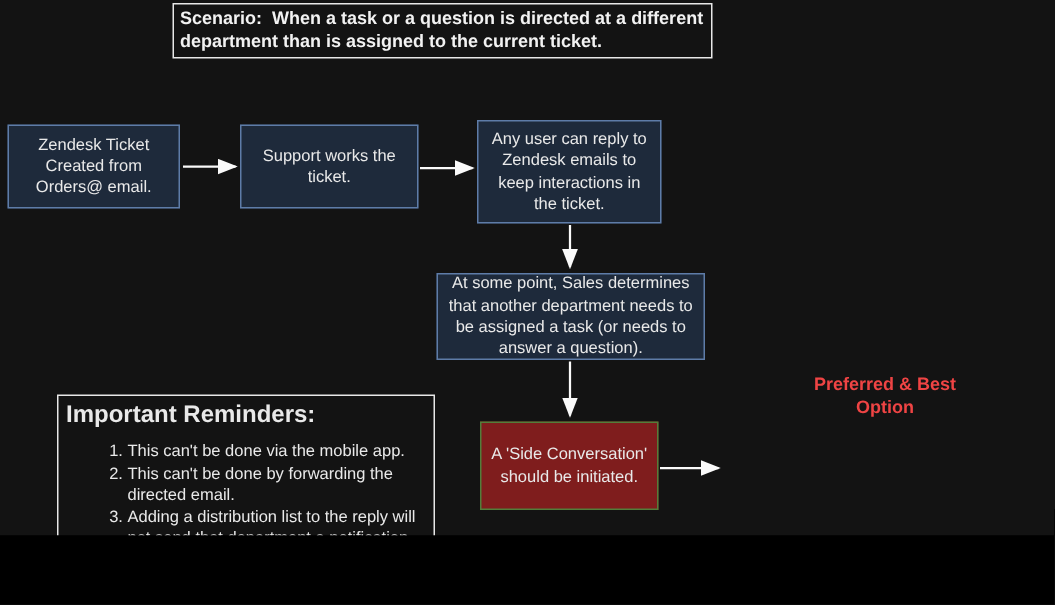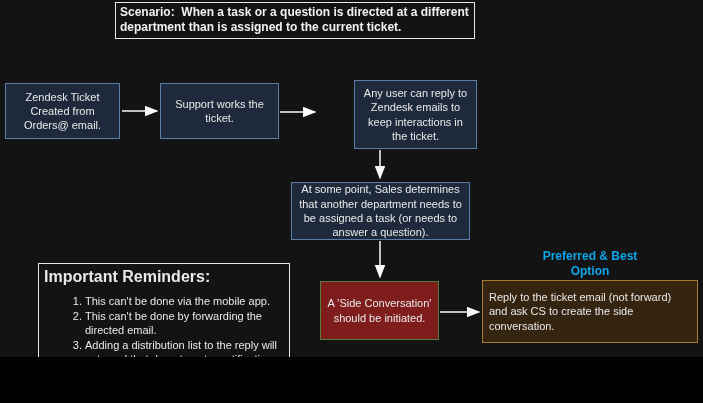--- a/index.html
+++ b/index.html
@@ -31,28 +31,28 @@
     color:#e9e9e9;font-size:11px;line-height:1.3;
     white-space:pre-wrap;
     box-sizing:border-box;
   }
   .node-blue{background:#1e2a3b;border:1px solid #5e7ca8;}
   .node-green{background:#7f1d1d;border:1px solid #527e3b;}
   .node-brown{background:#35240f;border:1px solid #a87c2e;text-align:left;justify-content:flex-start;padding:2px 6px;}
 
   .n1{left:5px;top:83px;width:115px;height:56px;}
   .n2{left:160px;top:83px;width:119px;height:56px;}
-  .n3{left:318px;top:80px;width:123px;height:69px;margin-left:36px;}
+  .n3{left:318px;top:80px;width:123px;height:69px;}
   .n4{left:291px;top:182px;width:179px;height:58px;}
   .n5{left:320px;top:281px;width:119px;height:59px;}
   .n6{left:482px;top:280px;width:216px;height:63px;}
 
   .preferred{
     position:absolute;left:482px;top:249px;width:216px;
-    text-align:center;color:#0ea5e9;font-size:12px;font-weight:bold;line-height:1.25;
+    text-align:center;color:#ef4444;font-size:12px;font-weight:bold;line-height:1.25;
     white-space:pre-wrap;
   }
 
   .reminders{
     position:absolute;left:38px;top:263px;width:252px;height:133px;
     border:1px solid #e8e8e8;
     color:#e9e9e9;box-sizing:border-box;
   }
   .reminders-title{
     font-size:16px;font-weight:bold;padding:4px 5px 0 5px;
@@ -95,23 +95,20 @@
 the ticket.</div>
   <div class="node node-blue n4">At some point, Sales determines
 that another department needs to
 be assigned a task (or needs to
 answer a question).</div>
   <div class="node node-green n5">A 'Side Conversation'
 should be initiated.</div>
 
   <div class="preferred">Preferred &amp; Best
 Option</div>
-  <div class="node node-brown n6">Reply to the ticket email (not forward)
-and ask CS to create the side
-conversation.</div>
 
   <div class="reminders">
     <div class="reminders-title">Important Reminders:</div>
     <ol>
       <li>This can't be done via the mobile app.</li>
       <li>This can't be done by forwarding the directed email.</li>
       <li>Adding a distribution list to the reply will not send that department a notification.</li>
     </ol>
   </div>
 

